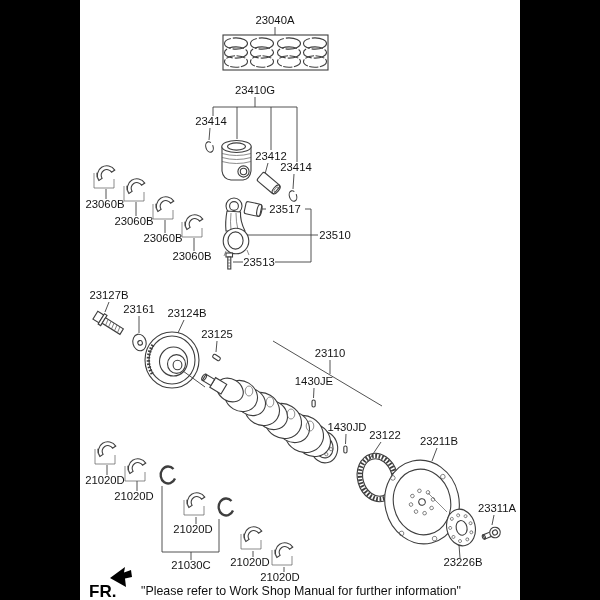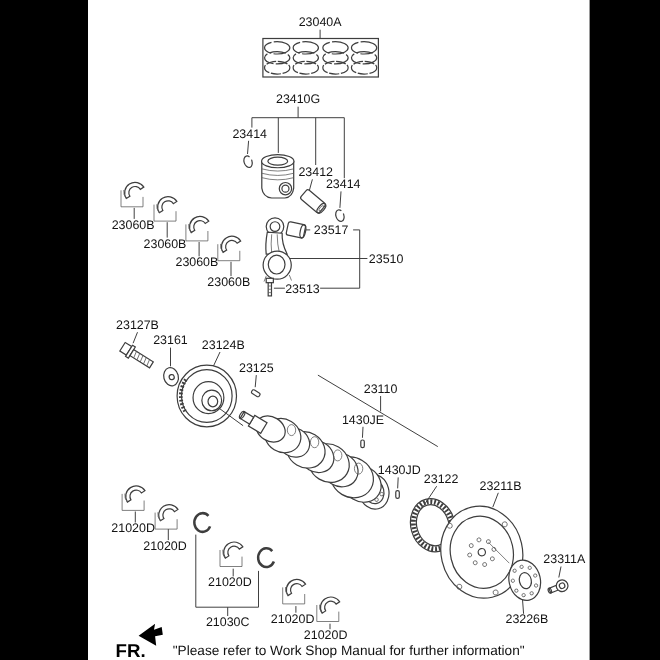--- a/index.html
+++ b/index.html
@@ -1,17 +1,17 @@
 <!DOCTYPE html>
 <html><head>
 <meta charset="utf-8">
 <style>
   html,body{margin:0;padding:0;background:#000;}
   #frame{position:relative;width:600px;height:600px;background:#000;overflow:hidden;}
-  #canvas{position:absolute;left:80px;top:0;width:440px;height:600px;background:#fff;padding-left:16px;}
+  #canvas{position:absolute;left:80px;top:0;width:440px;height:600px;background:#fff;}
   svg{display:block;}
   .ln{stroke:#3e3e3e;stroke-width:0.9;fill:none;}
   .pt{stroke:#3e3e3e;stroke-width:1.1;fill:#fff;}
   .ptn{stroke:#3e3e3e;stroke-width:1.1;fill:none;}
   .thin{stroke:#5a5a5a;stroke-width:0.7;fill:none;}
   text.lbl{font-family:"Liberation Sans",sans-serif;font-size:11.3px;fill:#141414;text-anchor:middle;}
   text.fr{font-family:"Liberation Sans",sans-serif;font-size:17px;font-weight:bold;fill:#000;text-anchor:start;}
   text.foot{font-family:"Liberation Sans",sans-serif;font-size:12.4px;fill:#101010;text-anchor:middle;}
 </style>
 </head>

